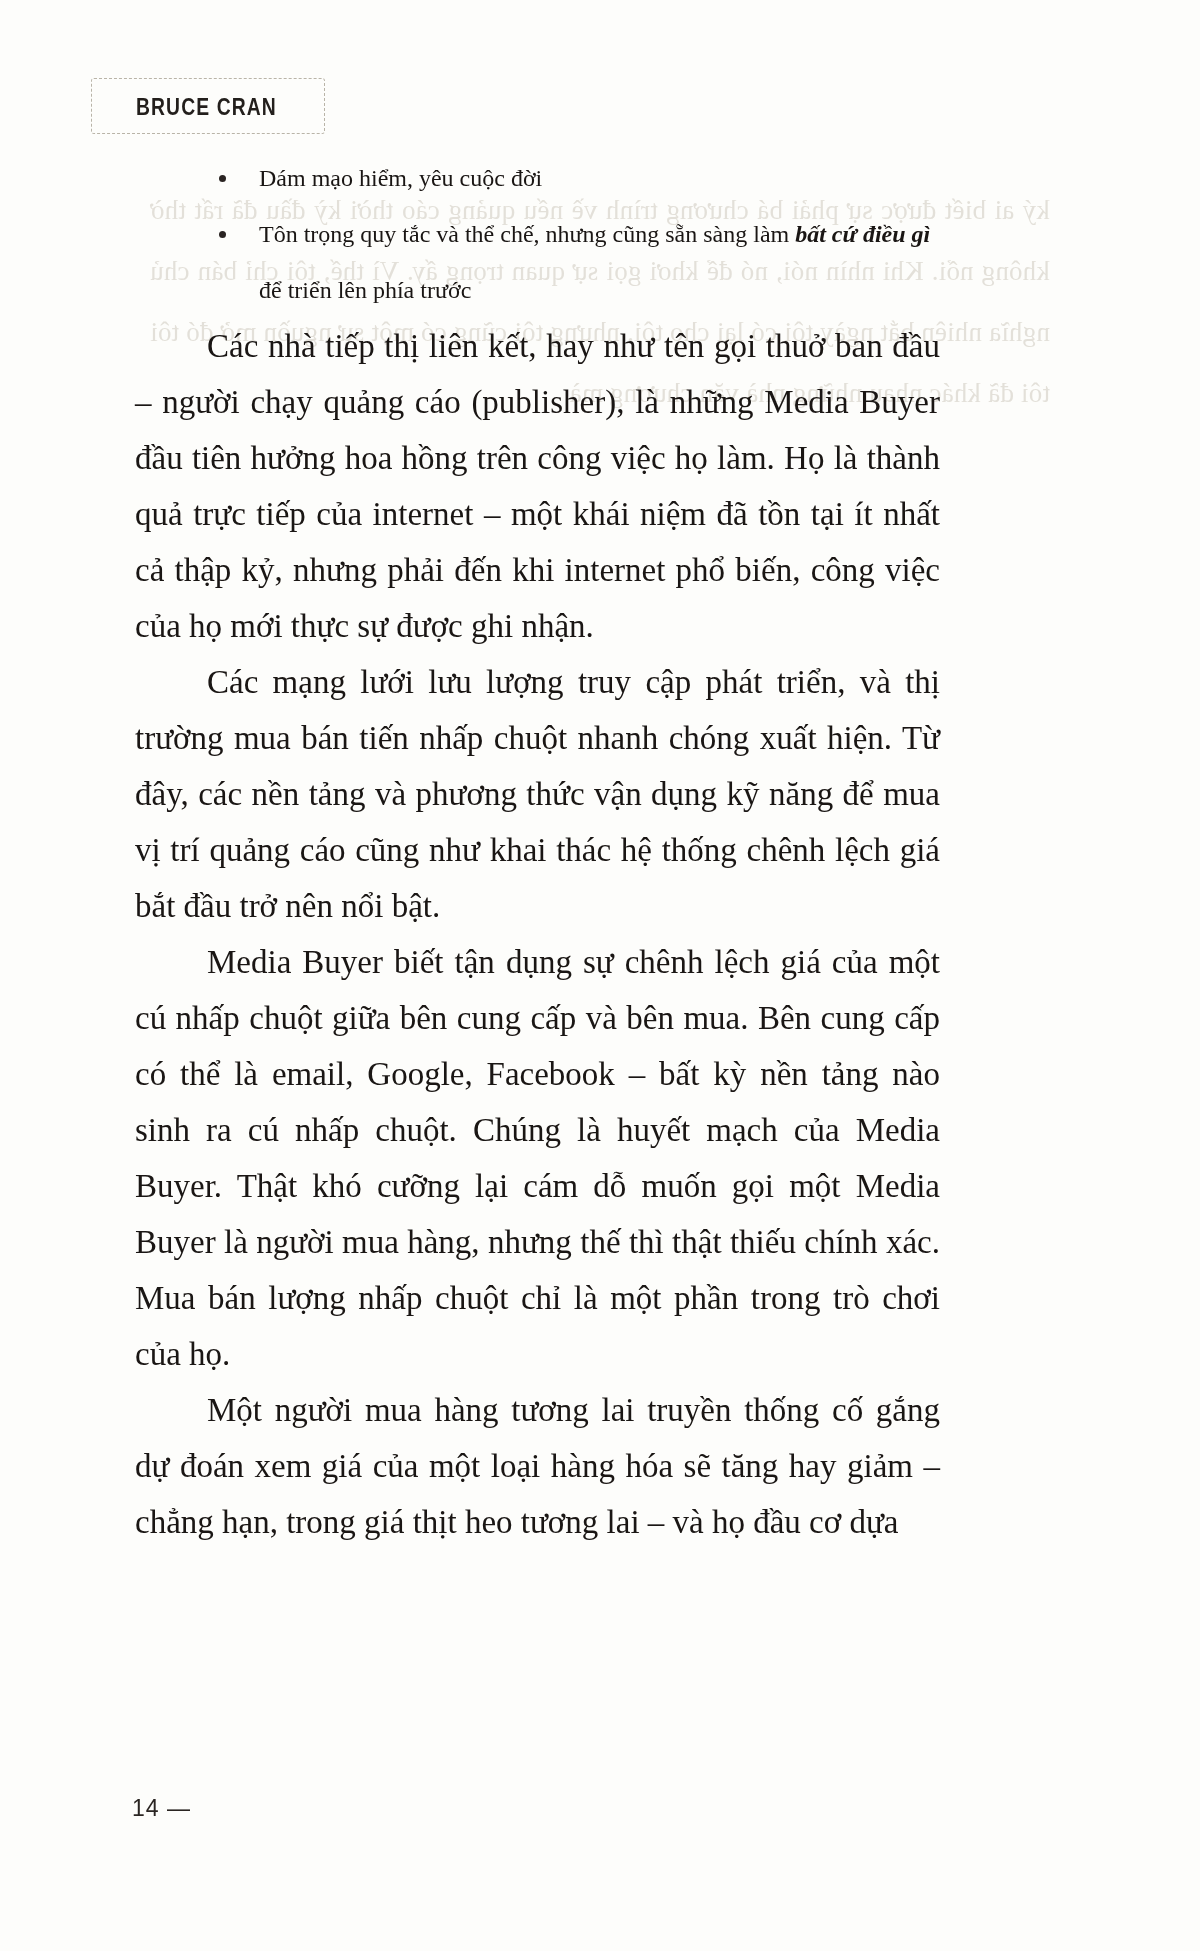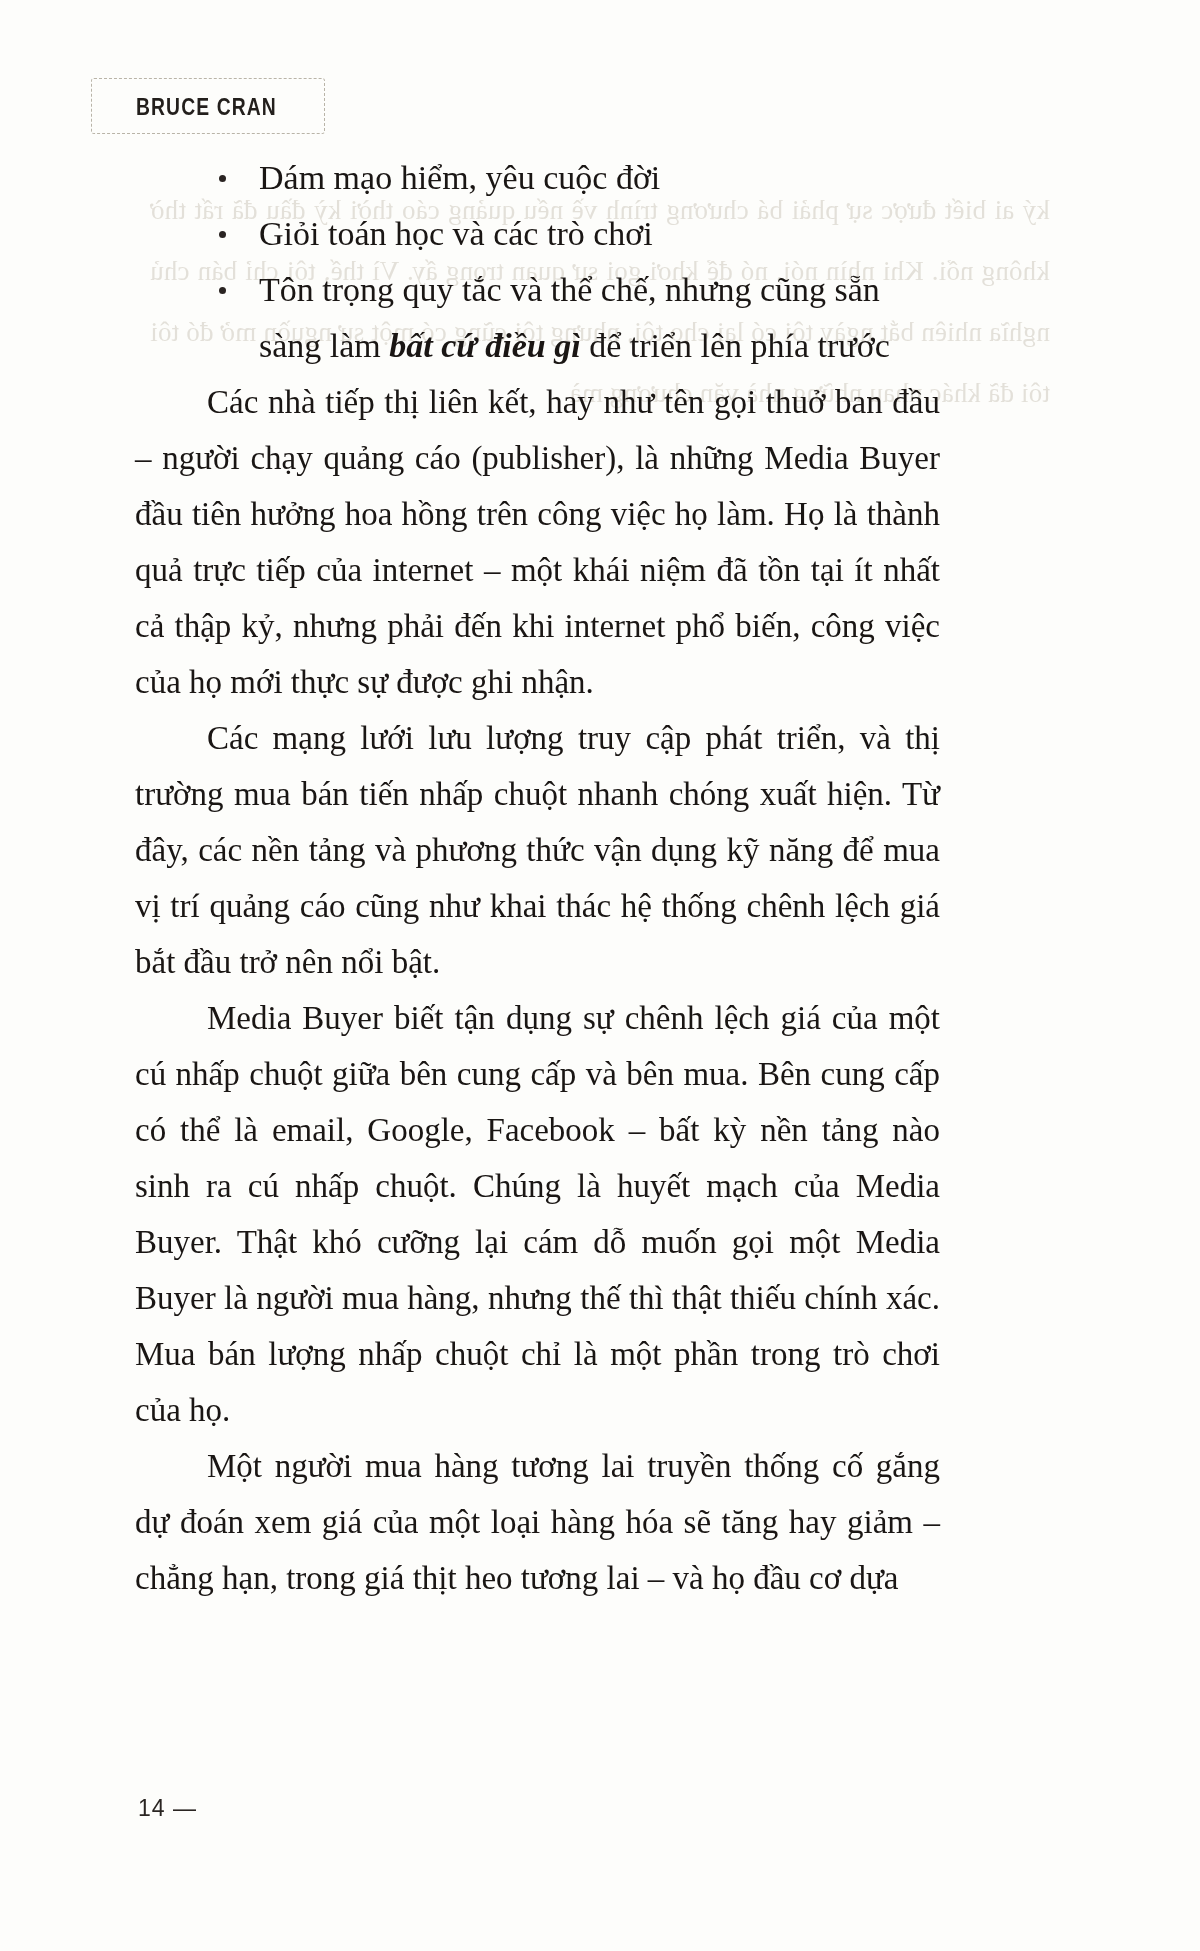--- a/index.html
+++ b/index.html
@@ -74,21 +74,21 @@
   }
 
   ul.bullets {
     list-style: none;
     margin: 0 0 0 0;
     padding: 0;
   }
   ul.bullets li {
     position: relative;
     padding-left: 82px;
-    font-size: 34px;
+    font-size: 24px;
     line-height: 56px;
     color: #1a1614;
     margin-bottom: 0px;
   }
   ul.bullets li .dot {
     position: absolute;
     left: 84px;
     top: 25px;
     width: 7px;
     height: 7px;
@@ -110,21 +110,21 @@
     line-height: 56px;
     text-align: justify;
     text-justify: inter-word;
     text-indent: 72px;
     color: #1a1614;
   }
   p.para + p.para { margin-top: 0px; }
 
   .folio {
     position: absolute;
-    left: 138px;
+    left: 132px;
     top: 1795px;
     font-family: "Liberation Sans", sans-serif;
     font-size: 23px;
     letter-spacing: 1px;
     color: #2a2522;
     z-index: 2;
   }
 </style>
 </head>
 <body>
@@ -139,24 +139,20 @@
 
   <div class="content">
 
     <ul class="bullets">
       <li>
         <span class="dot"></span>
         <span class="li-text">Dám mạo hiểm, yêu cuộc đời</span>
       </li>
       <li>
         <span class="dot"></span>
-        <span class="li-text">Giỏi toán học và các trò chơi</span>
-      </li>
-      <li>
-        <span class="dot"></span>
         <span class="li-text"><span>Tôn trọng quy tắc và thể chế, nhưng cũng sẵn sàng làm </span><i>bất cứ điều gì</i><span> để triển lên phía trước</span></span>
       </li>
     </ul>
 
     <p class="para">Các nhà tiếp thị liên kết, hay như tên gọi thuở ban đầu – người chạy quảng cáo (publisher), là những Media Buyer đầu tiên hưởng hoa hồng trên công việc họ làm. Họ là thành quả trực tiếp của internet – một khái niệm đã tồn tại ít nhất cả thập kỷ, nhưng phải đến khi internet phổ biến, công việc của họ mới thực sự được ghi nhận.</p>
     <p class="para">Các mạng lưới lưu lượng truy cập phát triển, và thị trường mua bán tiến nhấp chuột nhanh chóng xuất hiện. Từ đây, các nền tảng và phương thức vận dụng kỹ năng để mua vị trí quảng cáo cũng như khai thác hệ thống chênh lệch giá bắt đầu trở nên nổi bật.</p>
     <p class="para">Media Buyer biết tận dụng sự chênh lệch giá của một cú nhấp chuột giữa bên cung cấp và bên mua. Bên cung cấp có thể là email, Google, Facebook – bất kỳ nền tảng nào sinh ra cú nhấp chuột. Chúng là huyết mạch của Media Buyer. Thật khó cưỡng lại cám dỗ muốn gọi một Media Buyer là người mua hàng, nhưng thế thì thật thiếu chính xác. Mua bán lượng nhấp chuột chỉ là một phần trong trò chơi của họ.</p>
     <p class="para">Một người mua hàng tương lai truyền thống cố gắng dự đoán xem giá của một loại hàng hóa sẽ tăng hay giảm – chẳng hạn, trong giá thịt heo tương lai – và họ đầu cơ dựa</p>
 
   </div>

